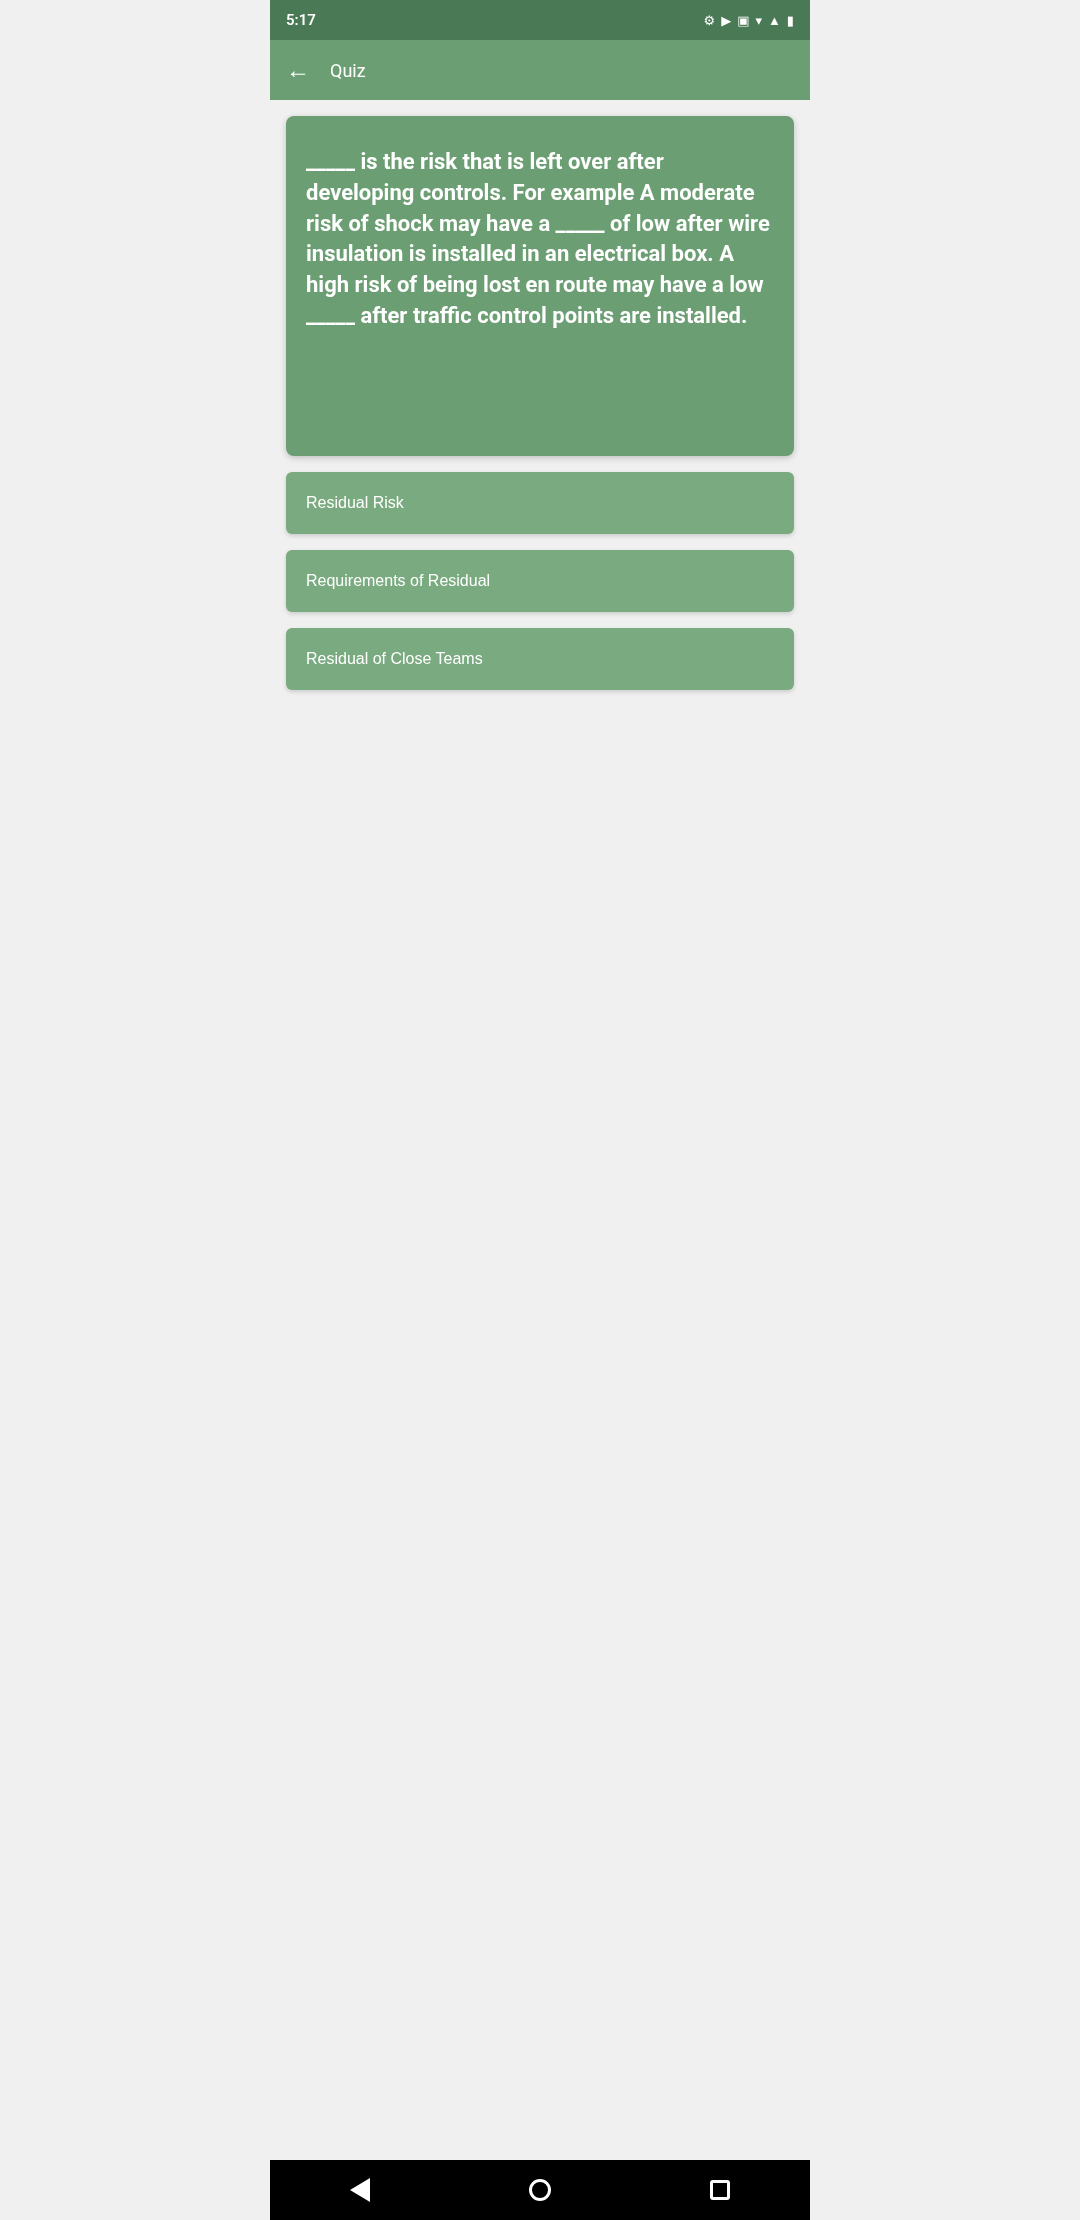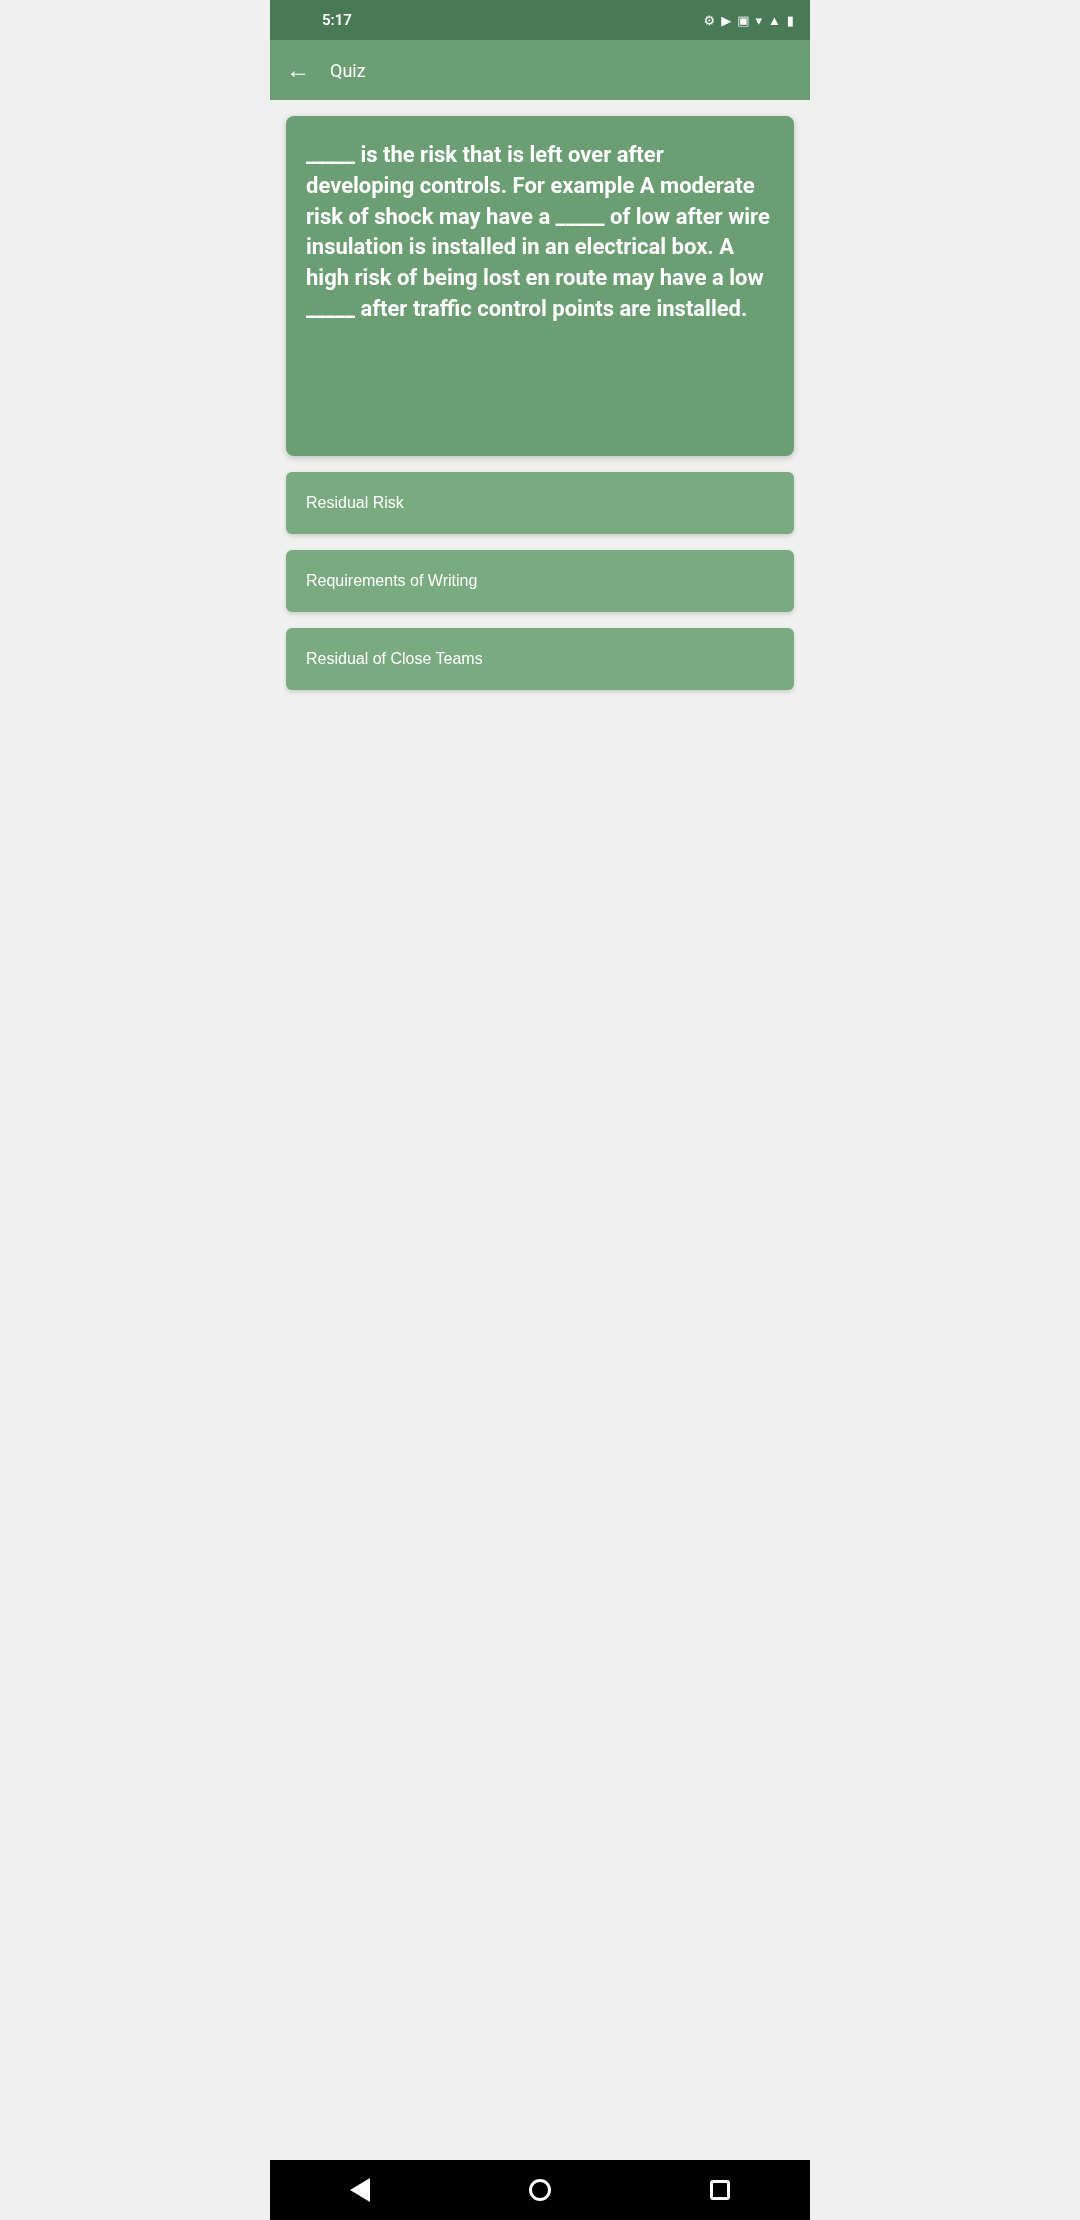--- a/index.html
+++ b/index.html
@@ -27,21 +27,20 @@
       display: flex;
       justify-content: space-between;
       align-items: center;
       font-size: 15px;
       font-weight: 500;
       height: 40px;
     }
 
     .status-bar-time {
       font-weight: 600;
-      margin-left: 36px;
     }
 
     .status-icons {
       display: flex;
       align-items: center;
       gap: 6px;
       font-size: 13px;
     }
 
     .status-icon {
@@ -75,21 +74,21 @@
       padding: 16px;
       background-color: #f0f0f0;
       display: flex;
       flex-direction: column;
       gap: 16px;
     }
 
     .question-card {
       background-color: #6b9e72;
       border-radius: 8px;
-      padding: 24px 20px;
+      padding: 31px 20px;
       min-height: 340px;
       box-shadow: 0 2px 6px rgba(0,0,0,0.2);
     }
 
     .question-text {
       color: white;
       font-size: 22px;
       font-weight: 700;
       line-height: 1.4;
     }
@@ -163,21 +162,21 @@
   <span class="toolbar-title">Quiz</span>
 </div>
 
 <div class="main-content">
 
   <div class="question-card">
     <p class="question-text">_____ is the risk that is left over after developing controls. For example A moderate risk of shock may have a _____ of low after wire insulation is installed in an electrical box. A high risk of being lost en route may have a low _____ after traffic control points are installed.</p>
   </div>
 
   <button class="answer-button">Residual Risk</button>
-  <button class="answer-button">Requirements of Writing</button>
+  <button class="answer-button">Requirements of Residual</button>
   <button class="answer-button">Residual of Close Teams</button>
 
 </div>
 
 <div class="nav-bar">
   <div class="nav-back"></div>
   <div class="nav-home"></div>
   <div class="nav-square"></div>
 </div>
 

